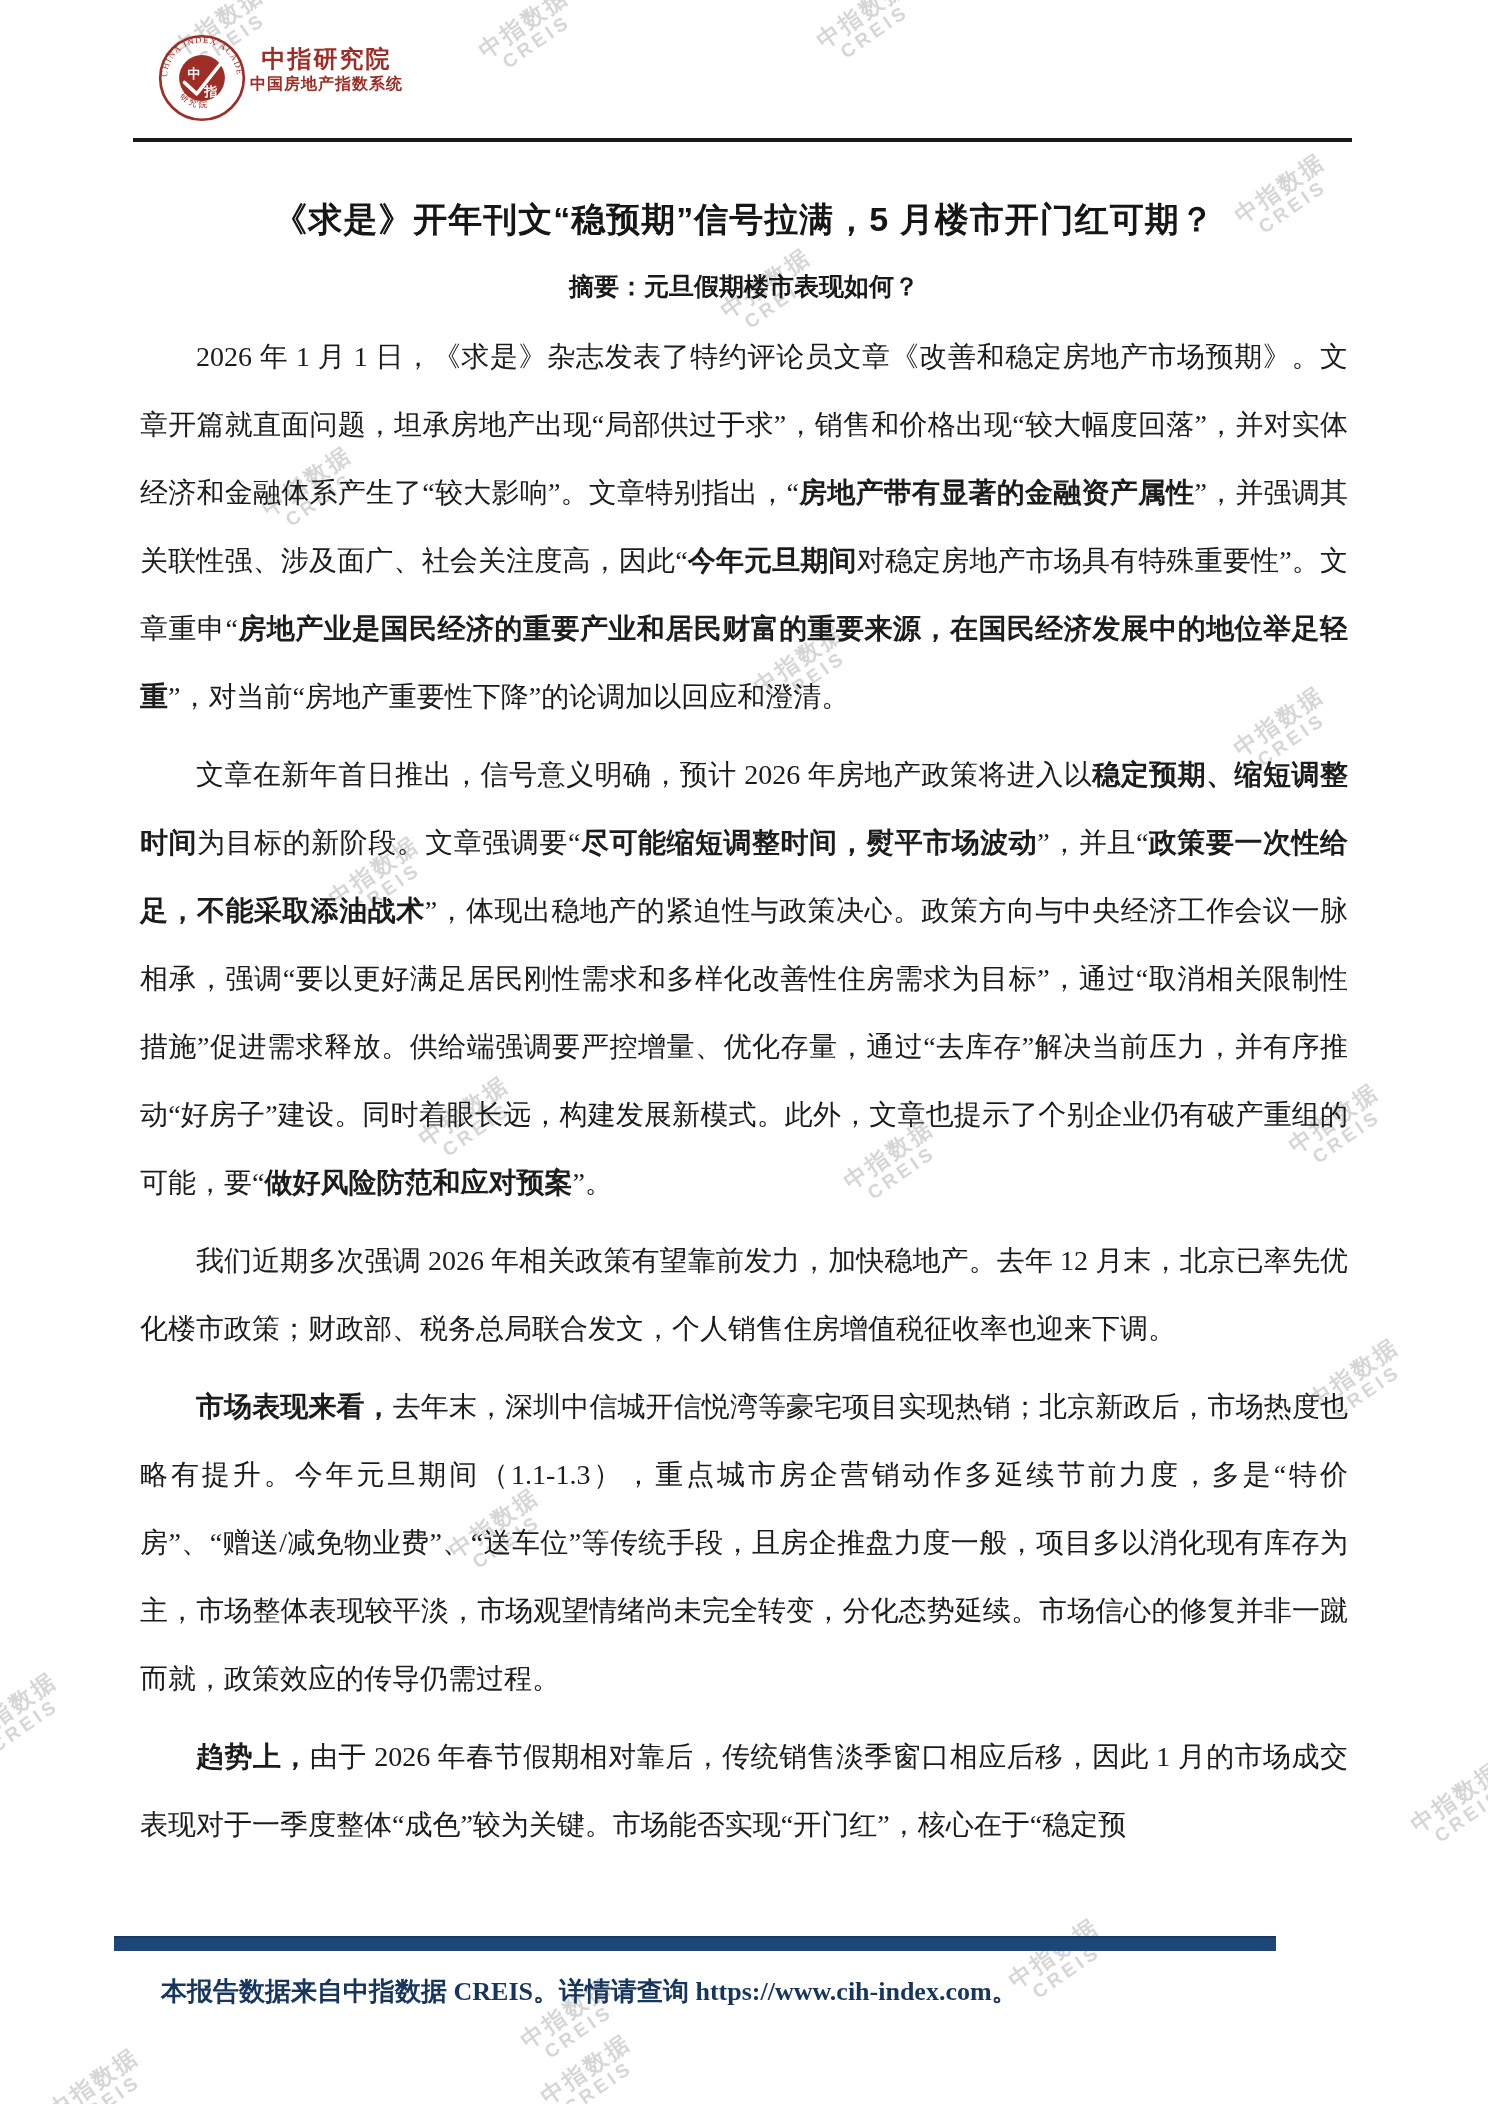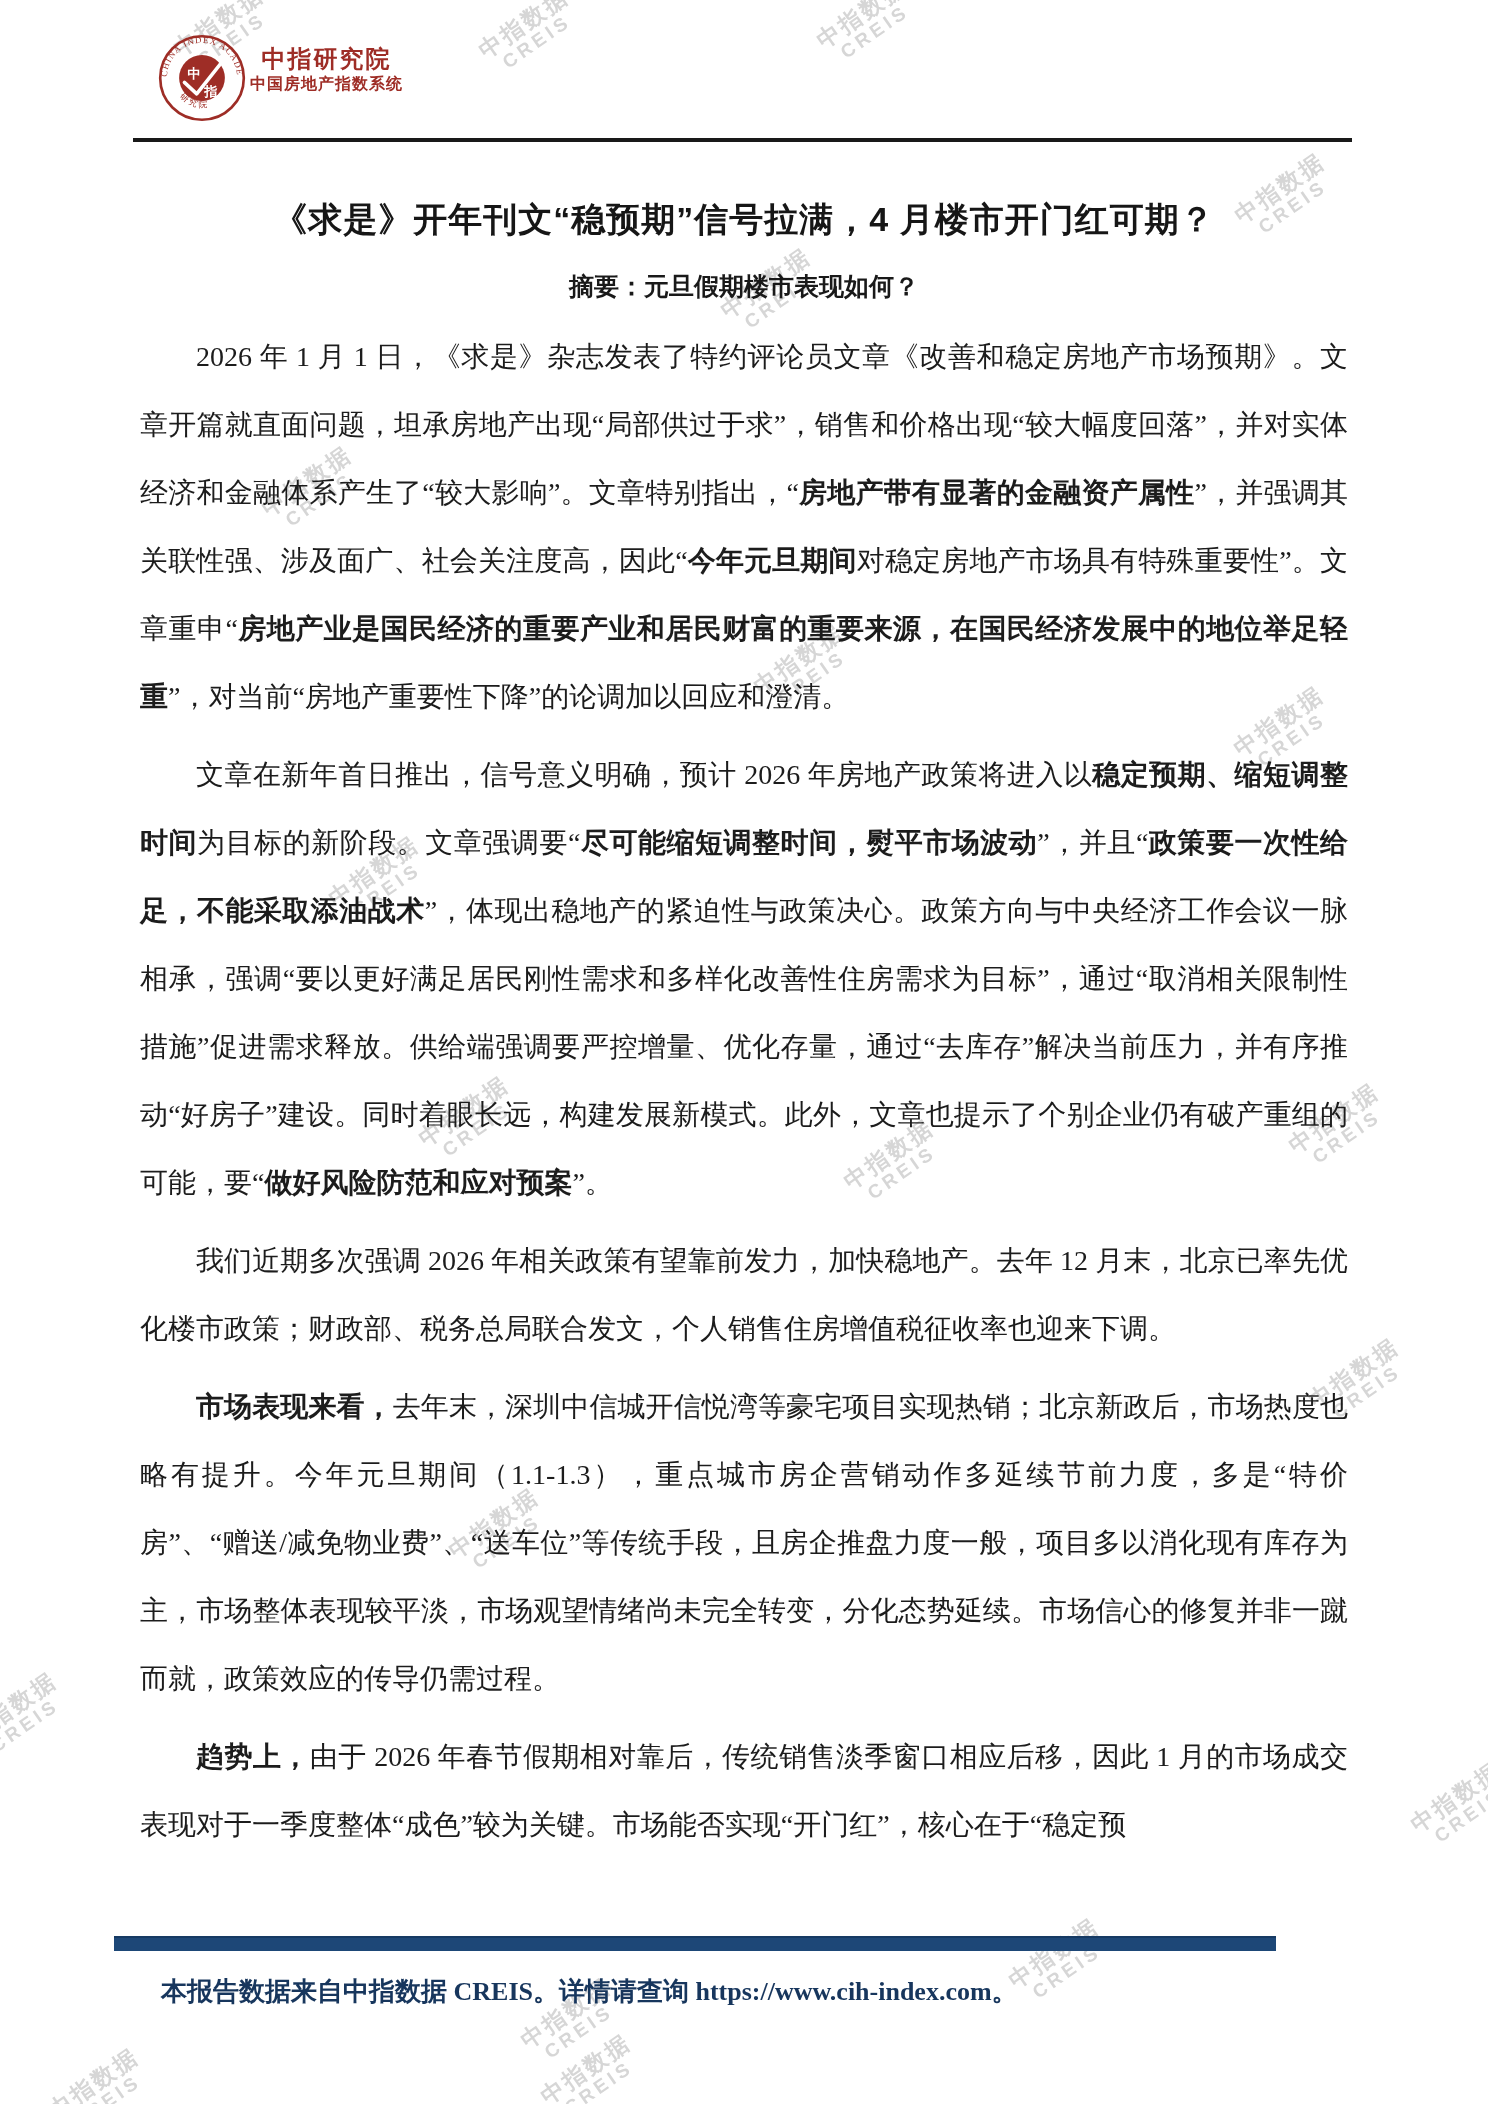--- a/index.html
+++ b/index.html
@@ -187,21 +187,21 @@
     <polyline points="30,55 44,68 71,34" fill="none" stroke="#ffffff" stroke-width="4" stroke-linecap="round" stroke-linejoin="round"></polyline>
   </svg>
 
   <div class="org">
     <div class="org-name">中指研究院</div>
     <div class="org-sub">中国房地产指数系统</div>
   </div>
 
   <div class="header-rule"></div>
 
-  <h1 class="title">《求是》开年刊文“稳预期”信号拉满，4 月楼市开门红可期？</h1>
+  <h1 class="title">《求是》开年刊文“稳预期”信号拉满，5 月楼市开门红可期？</h1>
   <p class="abstract">摘要：元旦假期楼市表现如何？</p>
 
   <div class="body-text">
       <p><span>2026 年 1 月 1 日，《求是》杂志发表了特约评论员文章《改善和稳定房地产市场预期》。文章开篇就直面问题，坦承房地产出现“局部供过于求”，销售和价格出现“较大幅度回落”，并对实体经济和金融体系产生了“较大影响”。文章特别指出，“</span><span class="b">房地产带有显著的金融资产属性</span><span>”，并强调其关联性强、涉及面广、社会关注度高，因此“</span><span class="b">今年元旦期间</span><span>对稳定房地产市场具有特殊重要性”。文章重申“</span><span class="b">房地产业是国民经济的重要产业和居民财富的重要来源，在国民经济发展中的地位举足轻重</span><span>”，对当前“房地产重要性下降”的论调加以回应和澄清。</span></p>
       <p><span>文章在新年首日推出，信号意义明确，预计 2026 年房地产政策将进入以</span><span class="b">稳定预期、缩短调整时间</span><span>为目标的新阶段。文章强调要“</span><span class="b">尽可能缩短调整时间，熨平市场波动</span><span>”，并且“</span><span class="b">政策要一次性给足，不能采取添油战术</span><span>”，体现出稳地产的紧迫性与政策决心。政策方向与中央经济工作会议一脉相承，强调“要以更好满足居民刚性需求和多样化改善性住房需求为目标”，通过“取消相关限制性措施”促进需求释放。供给端强调要严控增量、优化存量，通过“去库存”解决当前压力，并有序推动“好房子”建设。同时着眼长远，构建发展新模式。此外，文章也提示了个别企业仍有破产重组的可能，要“</span><span class="b">做好风险防范和应对预案</span><span>”。</span></p>
       <p><span>我们近期多次强调 2026 年相关政策有望靠前发力，加快稳地产。去年 12 月末，北京已率先优化楼市政策；财政部、税务总局联合发文，个人销售住房增值税征收率也迎来下调。</span></p>
       <p><span class="b">市场表现来看，</span><span>去年末，深圳中信城开信悦湾等豪宅项目实现热销；北京新政后，市场热度也略有提升。今年元旦期间（1.1-1.3），重点城市房企营销动作多延续节前力度，多是“特价房”、“赠送/减免物业费”、“送车位”等传统手段，且房企推盘力度一般，项目多以消化现有库存为主，市场整体表现较平淡，市场观望情绪尚未完全转变，分化态势延续。市场信心的修复并非一蹴而就，政策效应的传导仍需过程。</span></p>
       <p><span class="b">趋势上，</span><span>由于 2026 年春节假期相对靠后，传统销售淡季窗口相应后移，因此 1 月的市场成交表现对于一季度整体“成色”较为关键。市场能否实现“开门红”，核心在于“稳定预</span></p>
     </div>
 

